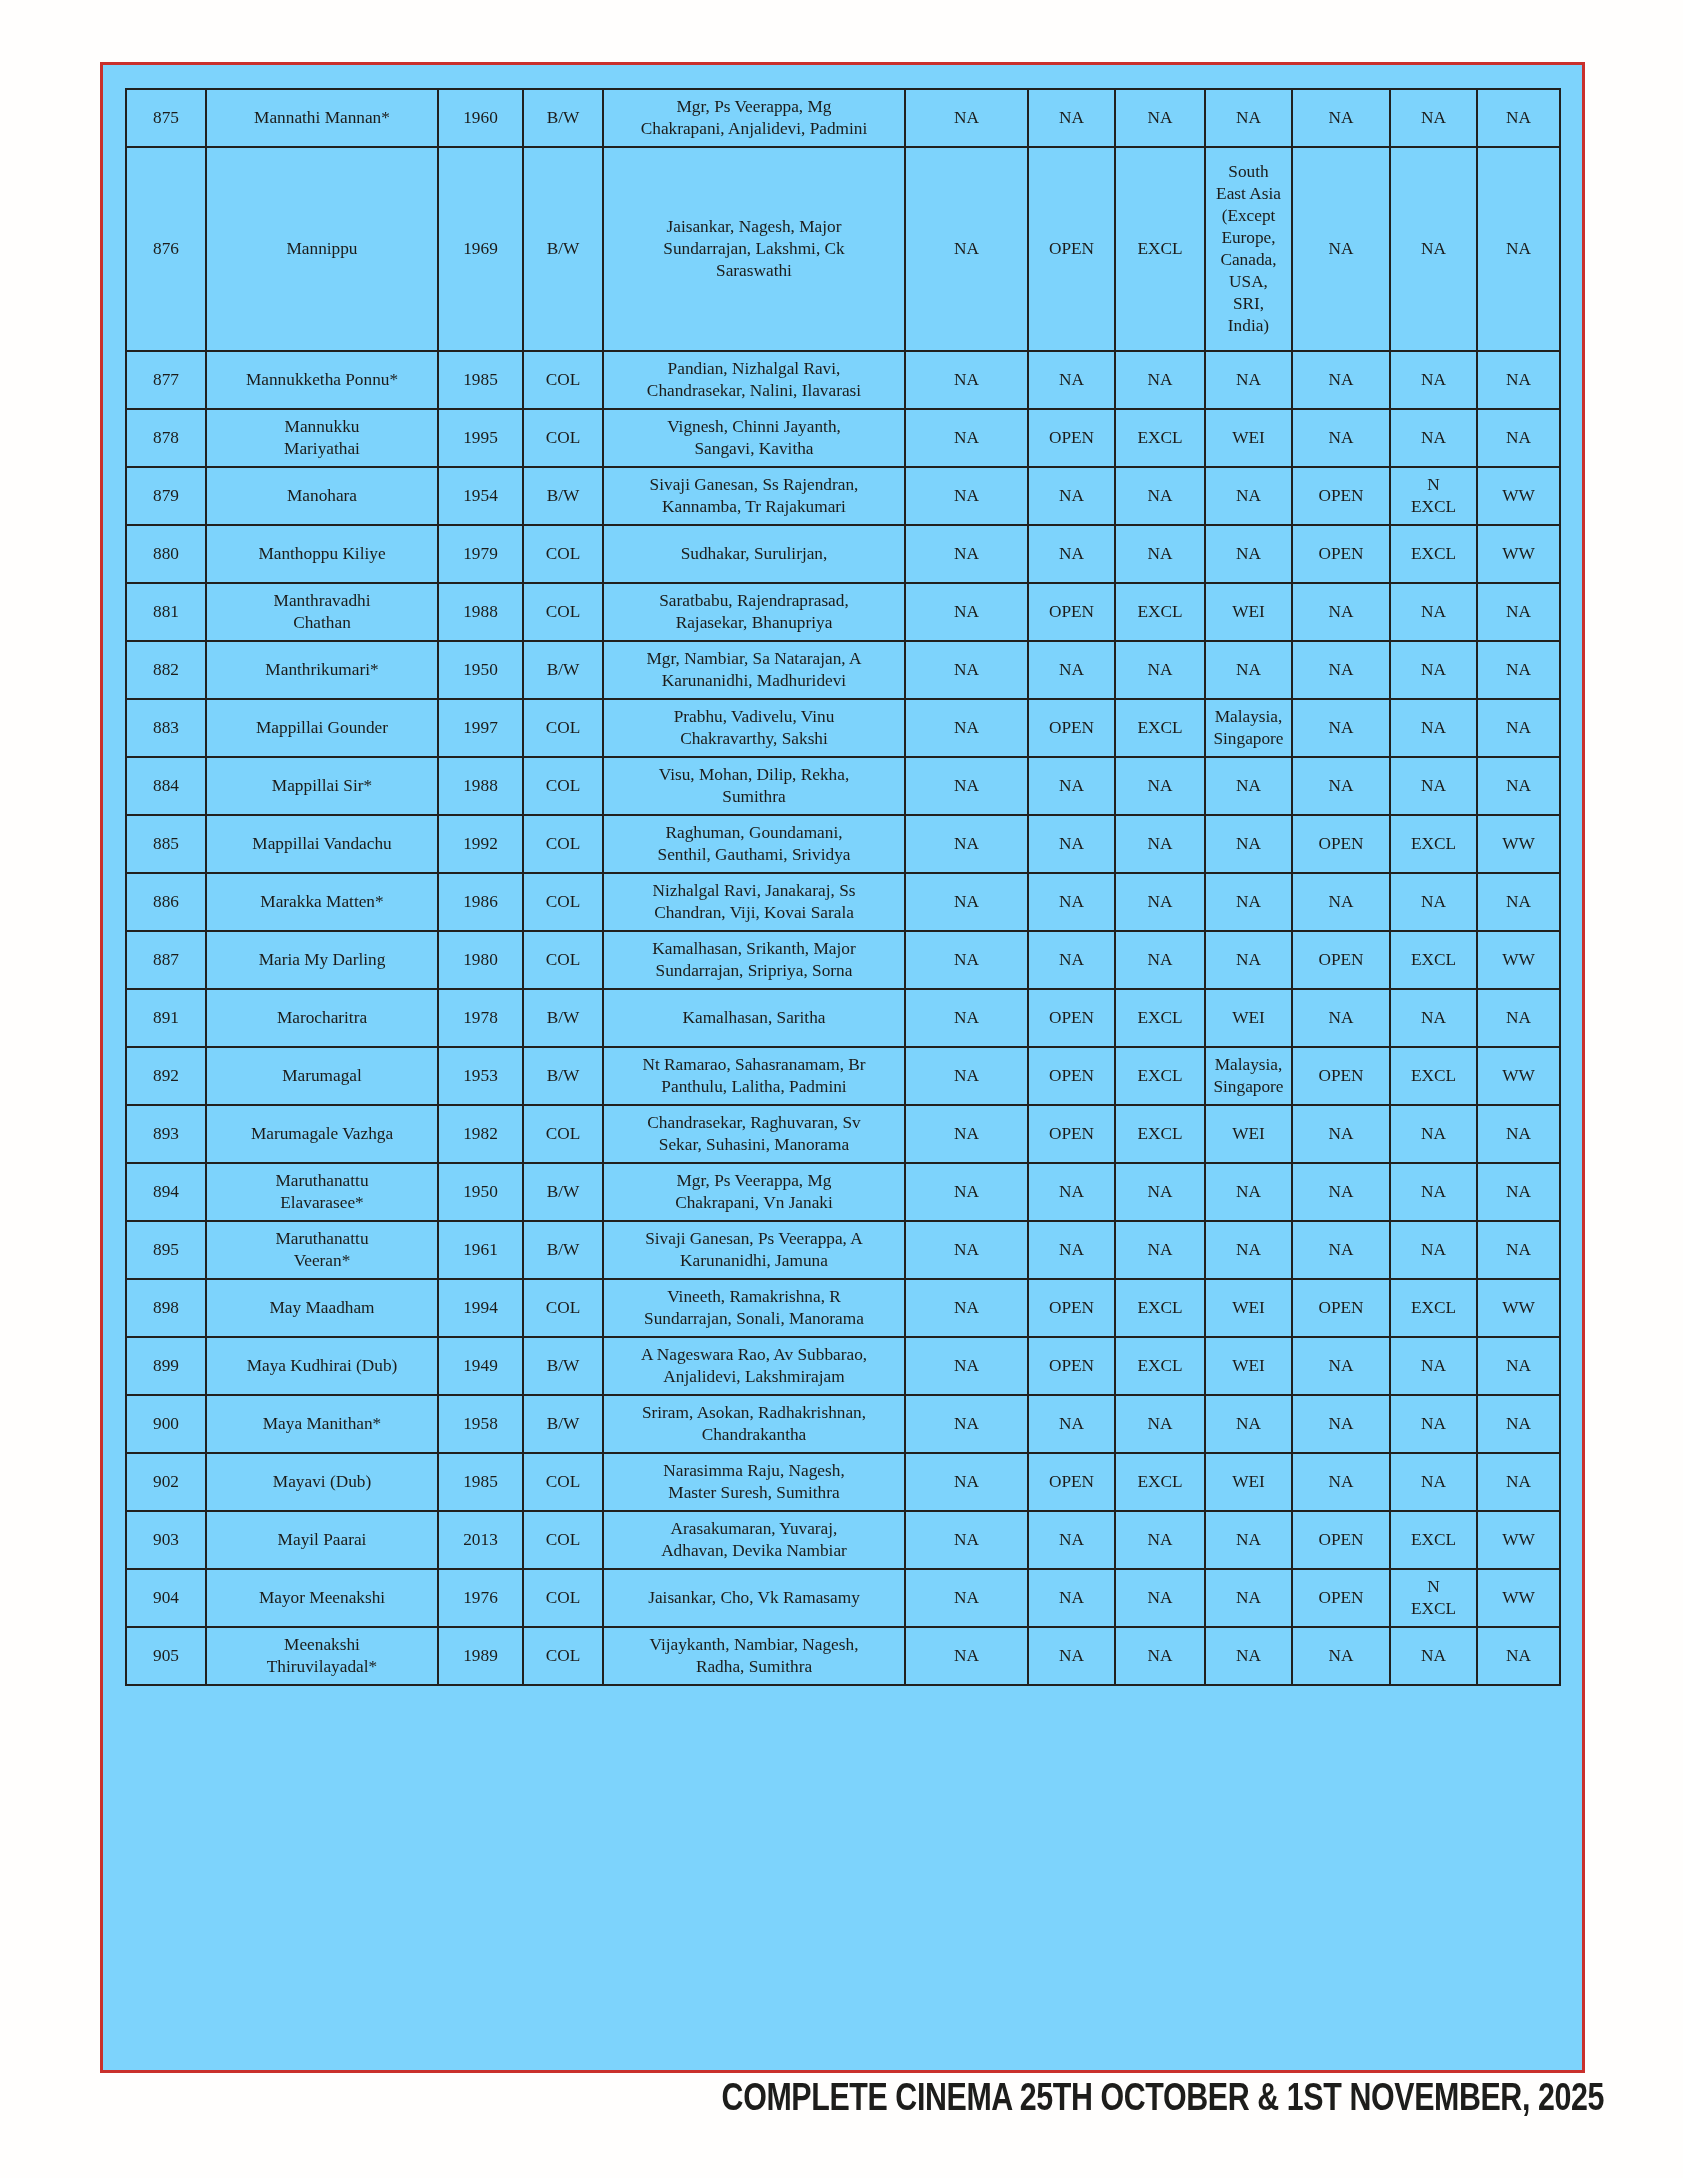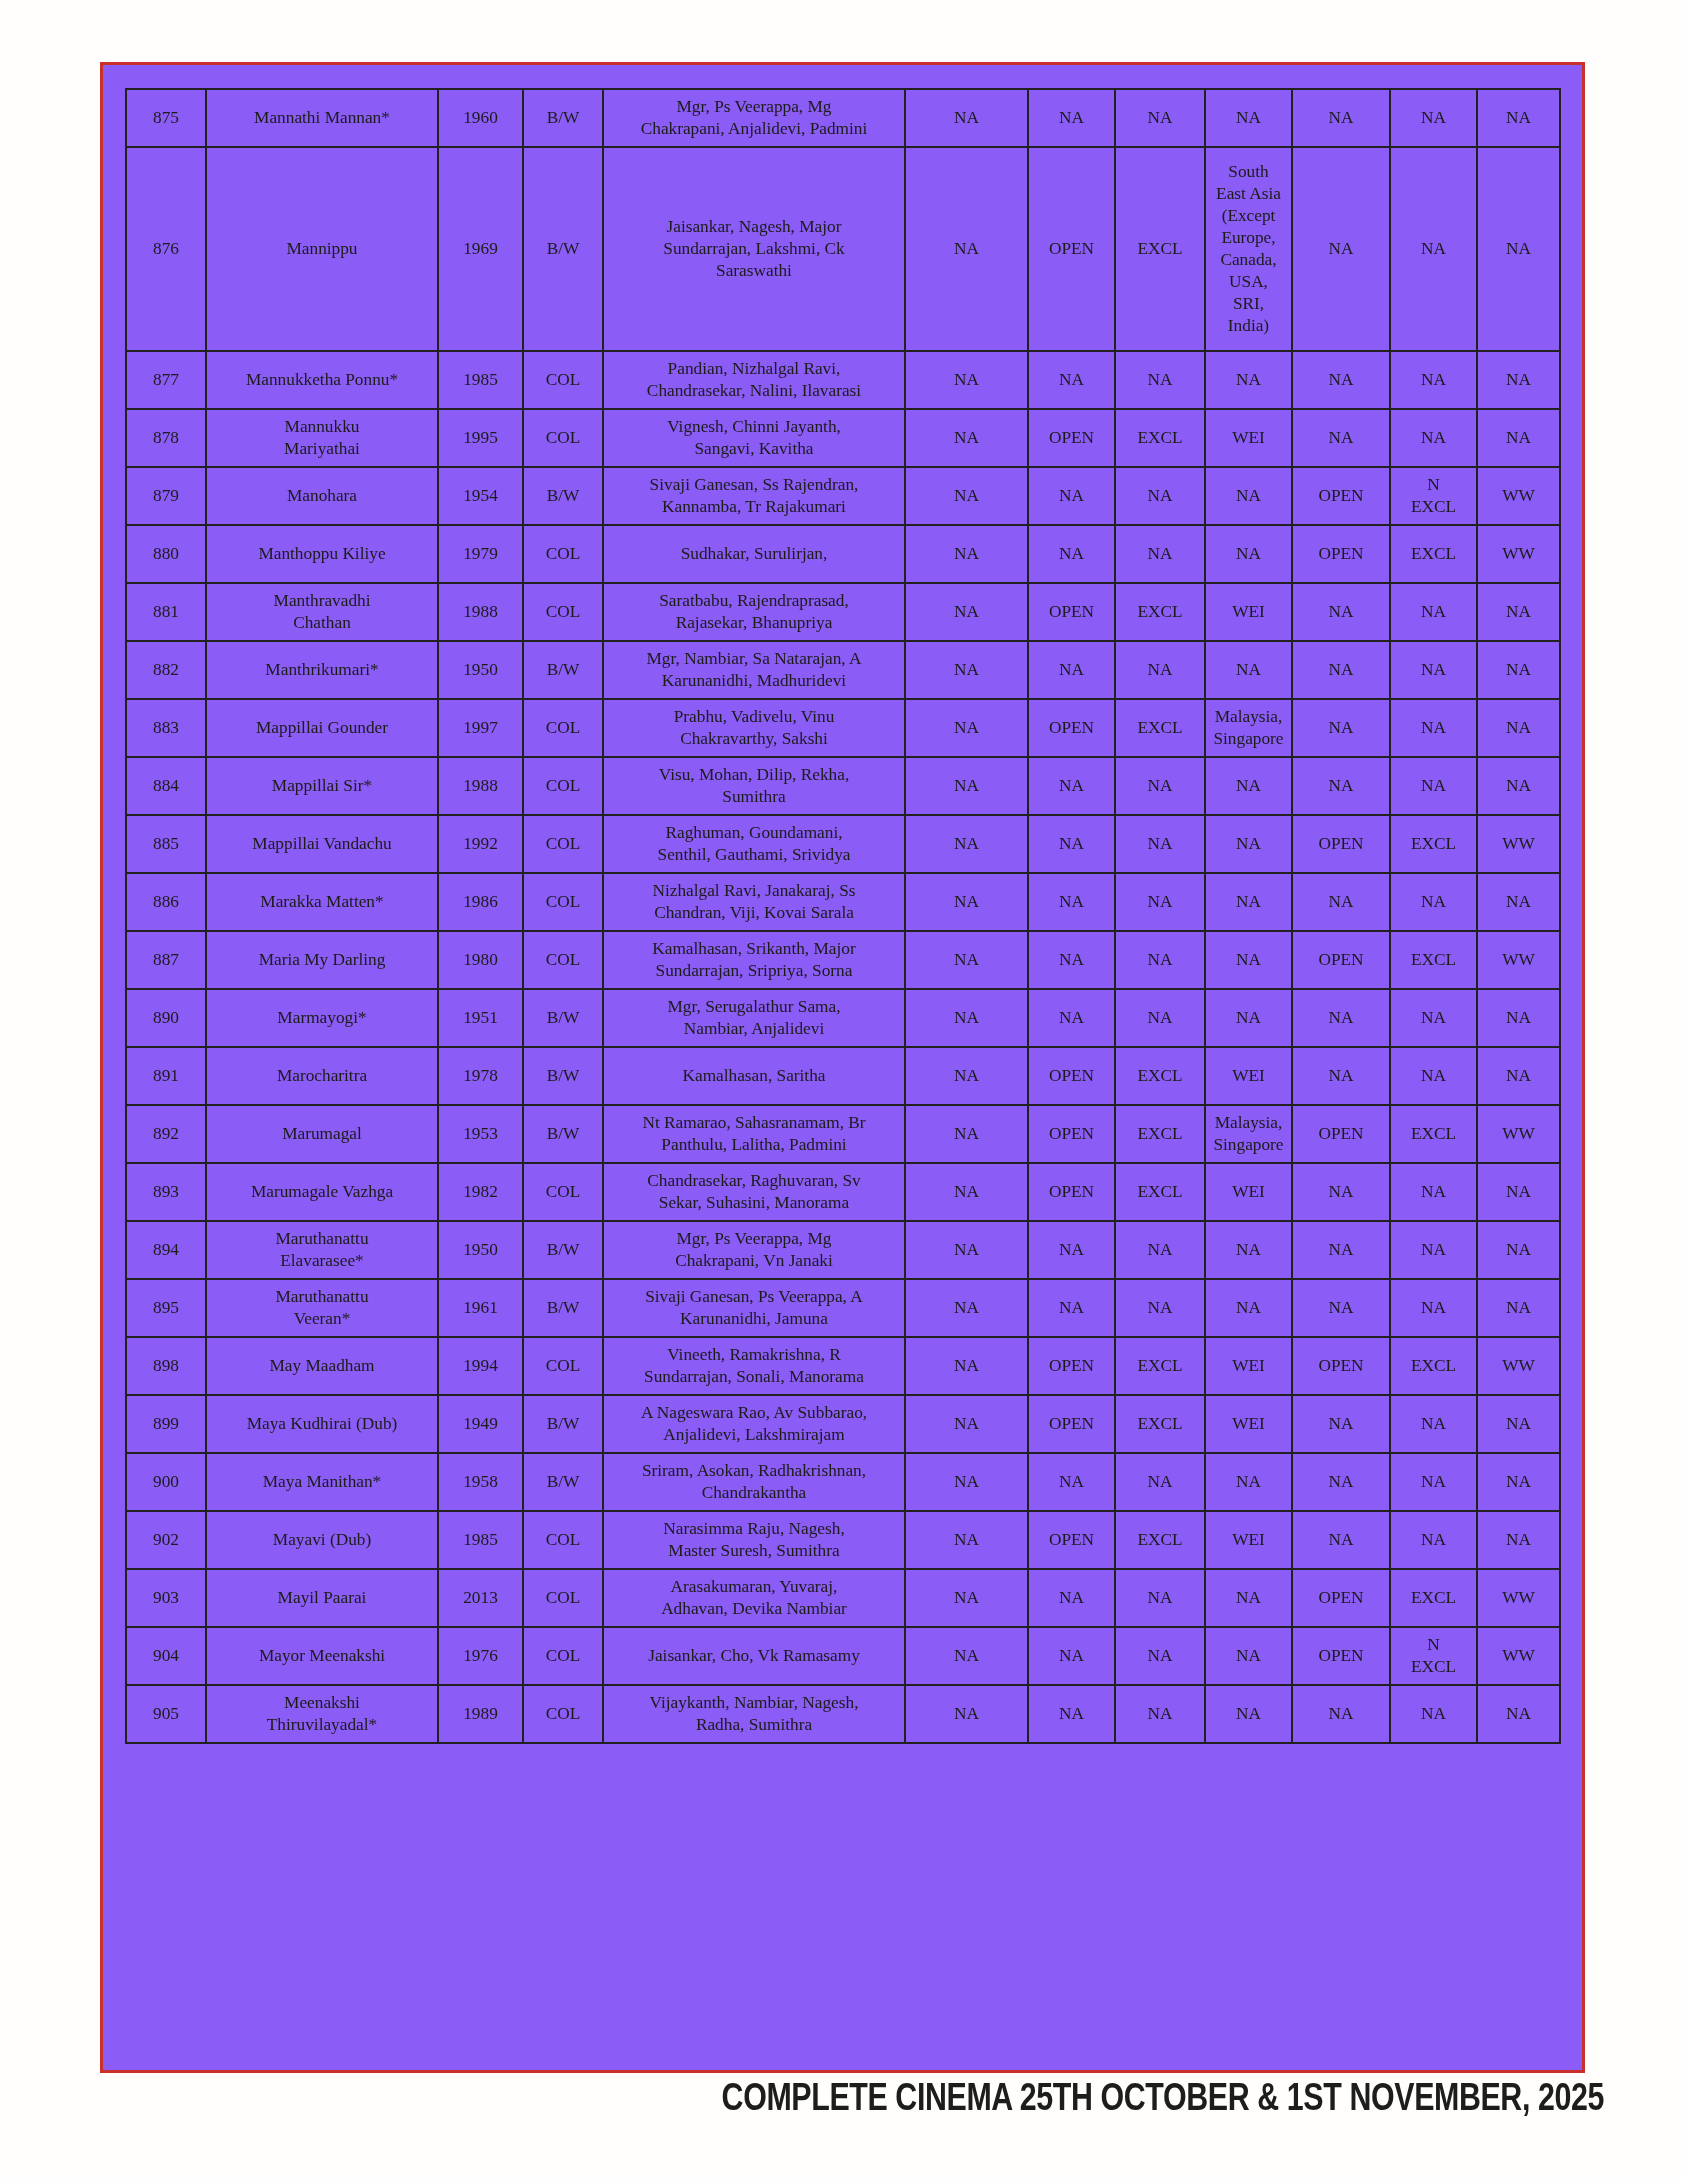--- a/index.html
+++ b/index.html
@@ -4,21 +4,21 @@
 <style>
   html,body{margin:0;padding:0;}
   body{
     width:1683px;height:2178px;background:#ffffff;
     font-family:"Liberation Serif", serif;color:#1c1c1a;
     position:relative;overflow:hidden;
   }
   .page{position:relative;width:1683px;height:2178px;background:#fffefd;}
   .red-frame{
     position:absolute;left:100px;top:62px;width:1479px;height:2005px;
-    border:3px solid #c9302c;box-sizing:content-box;background:#8b5cf6;
+    border:3px solid #c9302c;box-sizing:content-box;background:#7dd3fc;
   }
   table.films{
     position:absolute;left:22px;top:23px;width:1435px;
     border-collapse:collapse;table-layout:fixed;
     font-size:17.3px;line-height:1.28;
   }
   table.films td{
     border:2px solid #21211f;
     text-align:center;vertical-align:middle;
     padding:2px 3px;overflow:hidden;
@@ -260,35 +260,20 @@
 Sundarrajan, Sripriya, Sorna</td>
             <td class="val">NA</td>
             <td class="val">NA</td>
             <td class="val">NA</td>
             <td class="val">NA</td>
             <td class="val">OPEN</td>
             <td class="val">EXCL</td>
             <td class="val">WW</td>
           </tr>
           <tr class="film-row">
-            <td class="no">890</td>
-            <td class="title">Marmayogi*</td>
-            <td class="year">1951</td>
-            <td class="color">B/W</td>
-            <td class="cast">Mgr, Serugalathur Sama,
-Nambiar, Anjalidevi</td>
-            <td class="val">NA</td>
-            <td class="val">NA</td>
-            <td class="val">NA</td>
-            <td class="val">NA</td>
-            <td class="val">NA</td>
-            <td class="val">NA</td>
-            <td class="val">NA</td>
-          </tr>
-          <tr class="film-row">
             <td class="no">891</td>
             <td class="title">Marocharitra</td>
             <td class="year">1978</td>
             <td class="color">B/W</td>
             <td class="cast">Kamalhasan, Saritha</td>
             <td class="val">NA</td>
             <td class="val">OPEN</td>
             <td class="val">EXCL</td>
             <td class="val">WEI</td>
             <td class="val">NA</td>

